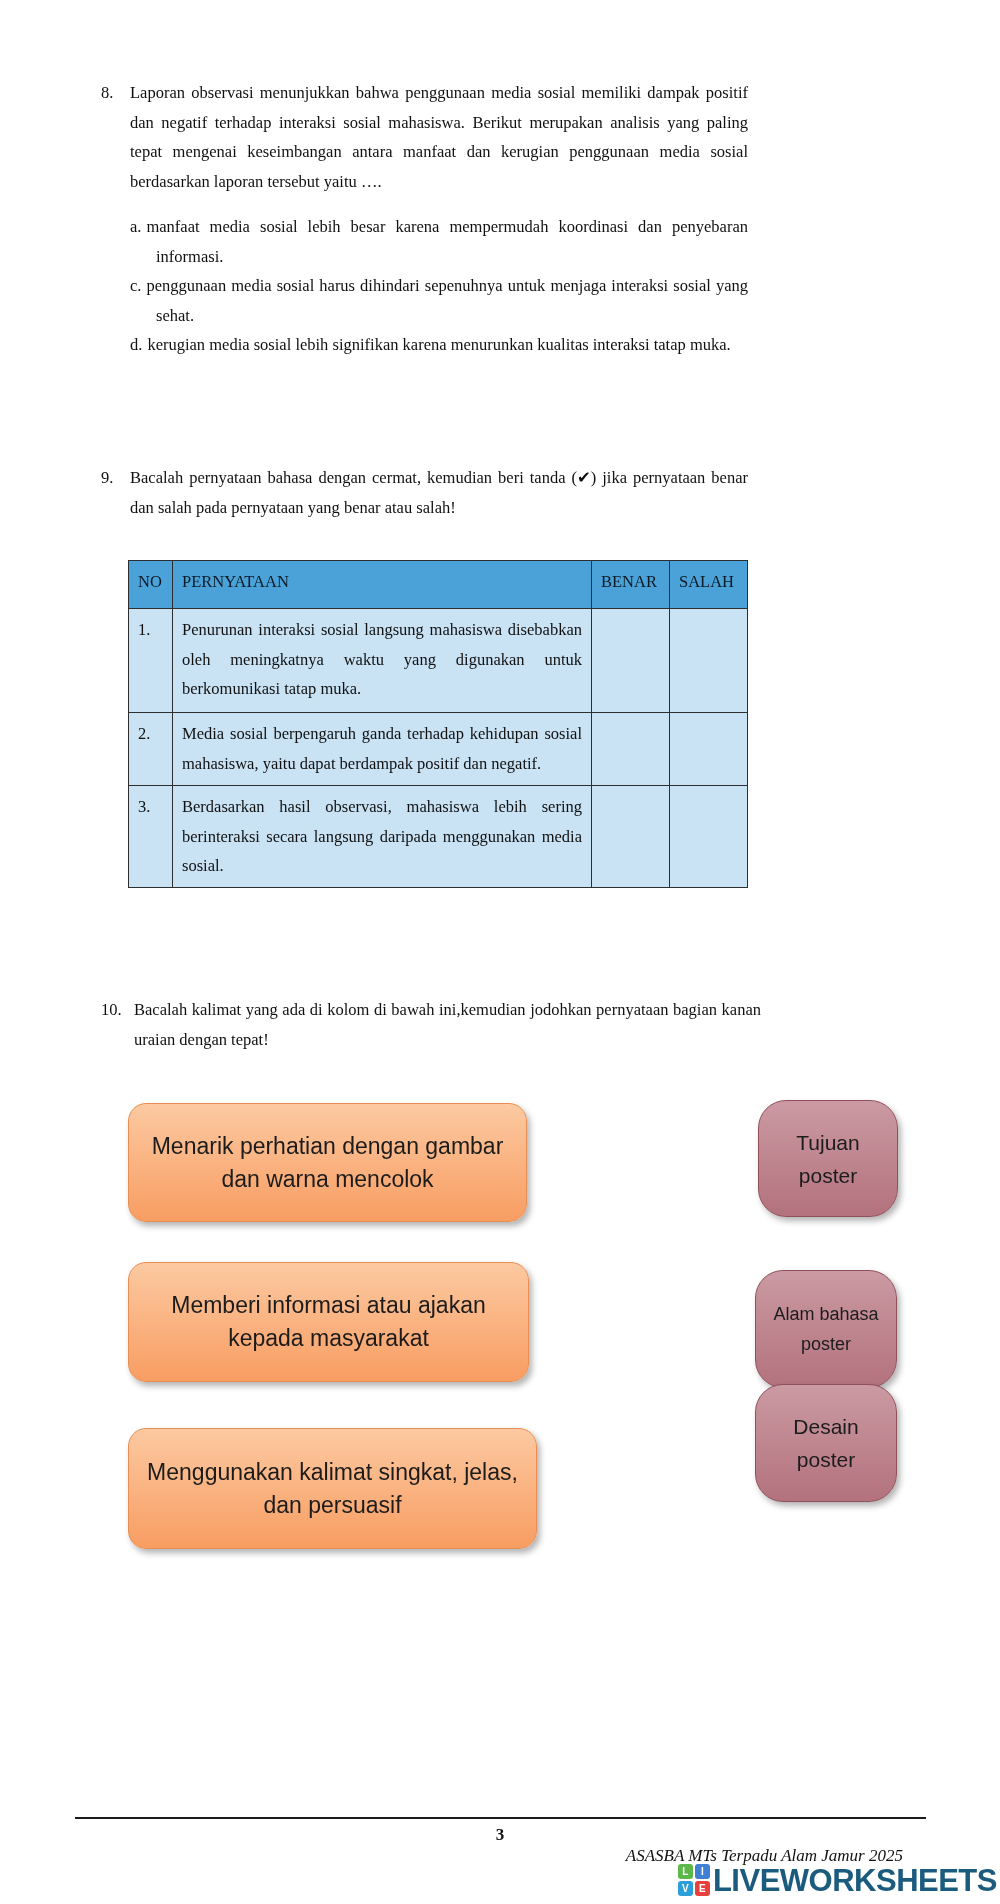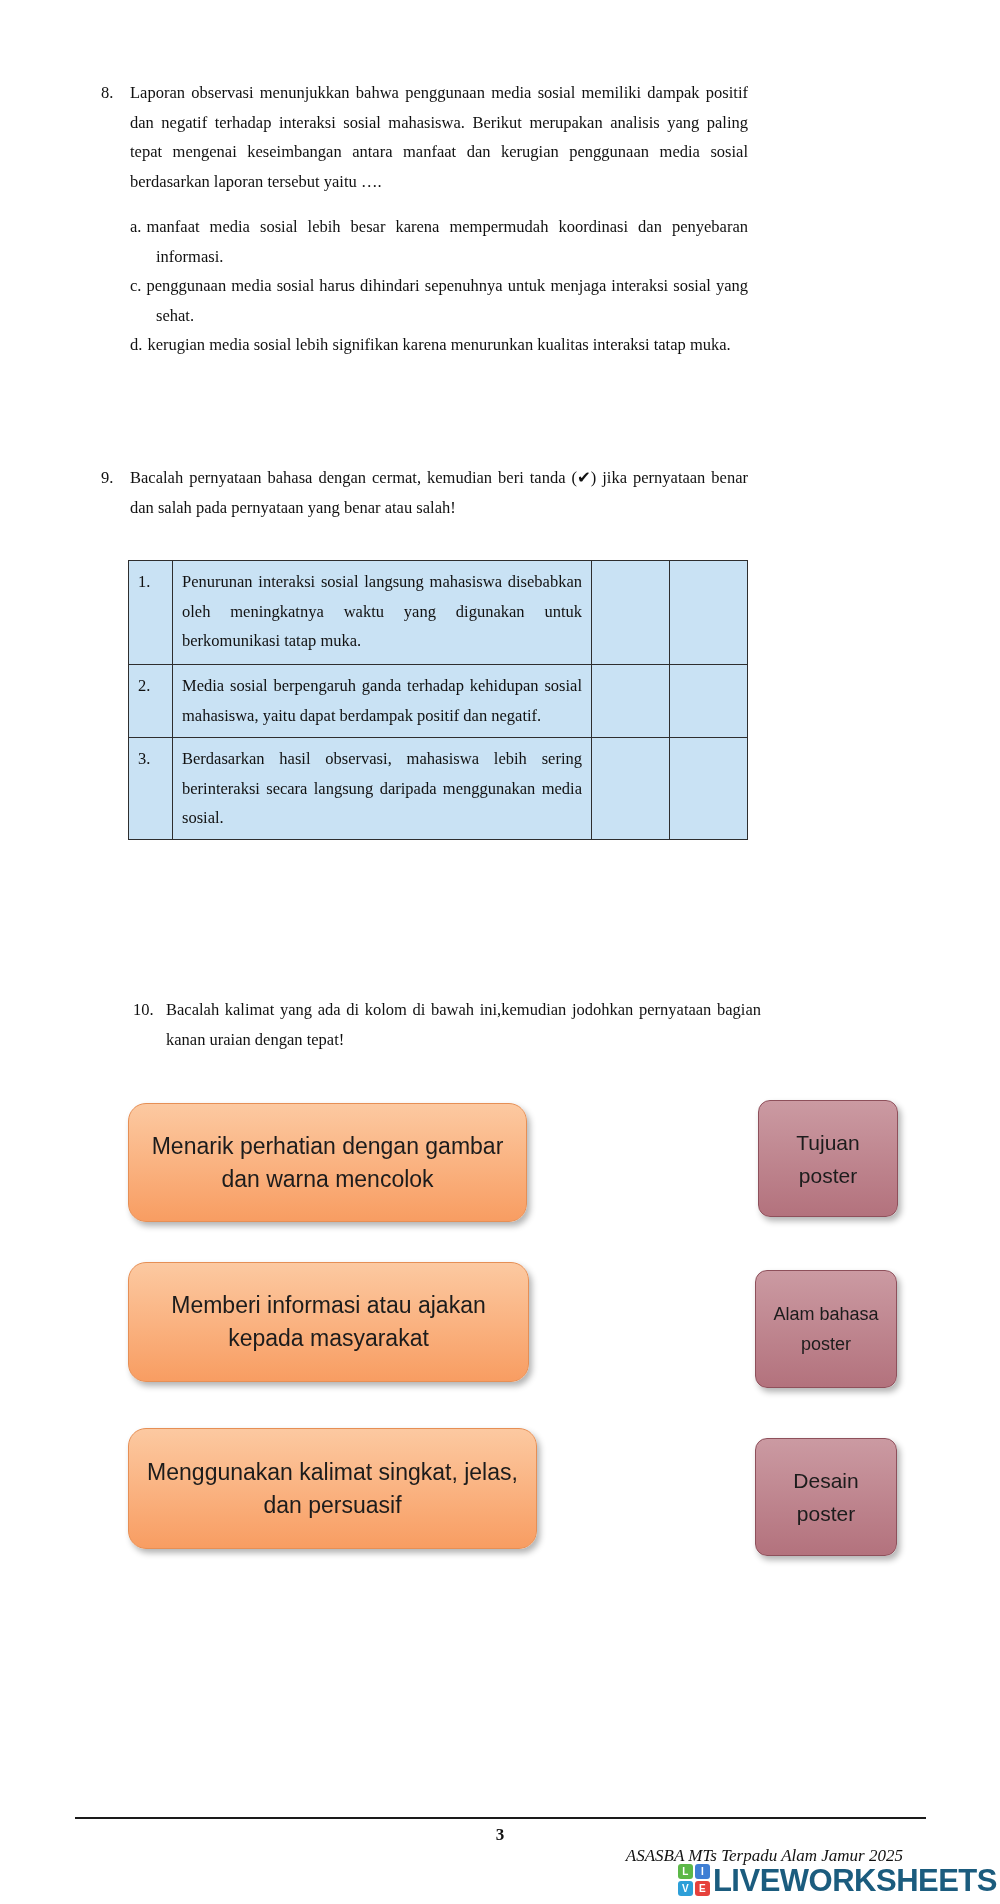--- a/index.html
+++ b/index.html
@@ -14,21 +14,21 @@
     color:#111111;
     overflow:hidden;
   }
   
   .q-block{position:absolute;}
   .q8-block{top:78px;left:101px;width:647px;}
   .q9-block{top:463px;left:101px;width:647px;}
   .q10-block{top:995px;left:101px;width:660px;}
   .q-row{display:flex;}
   .q-num{flex:none;width:29px;}
-  .q10-block .q-num{width:33px;margin-left:32px;}
+  .q10-block .q-num{width:33px;}
   .q-text{flex:1;text-align:justify;}
   .options{margin-top:16px;}
   .option{
     text-align:justify;
     padding-left:26px;
     text-indent:-26px;
   }
   .option .opt-label{margin-right:5px;}
   
   .tf-table-wrap{position:absolute;top:560px;left:128px;width:619px;}
@@ -71,31 +71,31 @@
     background:linear-gradient(180deg,#FCC9A1 0%,#F89D62 100%);
     border:1px solid #E68F55;
     border-radius:18px;
     box-shadow:3px 4px 6px rgba(0,0,0,0.30);
     font-size:23px;
     line-height:33px;
   }
   .mbox-right{
     background:linear-gradient(180deg,#CB9AA2 0%,#B3727D 100%);
     border:1px solid #8E505B;
-    border-radius:12px;
+    border-radius:28px;
     box-shadow:3px 4px 6px rgba(0,0,0,0.30);
     font-size:21px;
     line-height:33px;
   }
   .bl1{top:1103px;left:128px;width:399px;height:119px;}
   .bl2{top:1262px;left:128px;width:401px;height:120px;}
   .bl3{top:1428px;left:128px;width:409px;height:121px;}
   .br1{top:1100px;left:758px;width:140px;height:117px;}
   .br2{top:1270px;left:755px;width:142px;height:118px;font-size:18px;line-height:30px;}
-  .br3{top:1438px;left:755px;width:142px;height:118px;}
+  .br3{top:1384px;left:755px;width:142px;height:118px;}
   
   .footer-rule{
     position:absolute;top:1817px;left:75px;width:851px;
     border-top:2px solid #1a1a1a;height:0;
   }
   .page-number{
     position:absolute;top:1820px;left:0;width:1000px;
     text-align:center;font-weight:bold;font-size:17px;
   }
   .school-line{
@@ -162,20 +162,26 @@
 
   <div class="tf-table-wrap">
     <table class="tf">
       <colgroup>
         <col class="c-no">
           <col class="c-st">
           <col class="c-bn">
           <col class="c-sl">
       </colgroup>
       <tbody>
+          <tr>
+        <th>NO</th>
+        <th>PERNYATAAN</th>
+        <th>BENAR</th>
+        <th>SALAH</th>
+      </tr>
       <tr class="r1">
         <td>1.</td>
         <td class="statement">Penurunan interaksi sosial langsung mahasiswa disebabkan oleh meningkatnya waktu yang digunakan untuk berkomunikasi tatap muka.</td>
         <td></td>
         <td></td>
       </tr>
       <tr class="r2">
         <td>2.</td>
         <td class="statement">Media sosial berpengaruh ganda terhadap kehidupan sosial mahasiswa, yaitu dapat berdampak positif dan negatif.</td>
         <td></td>

